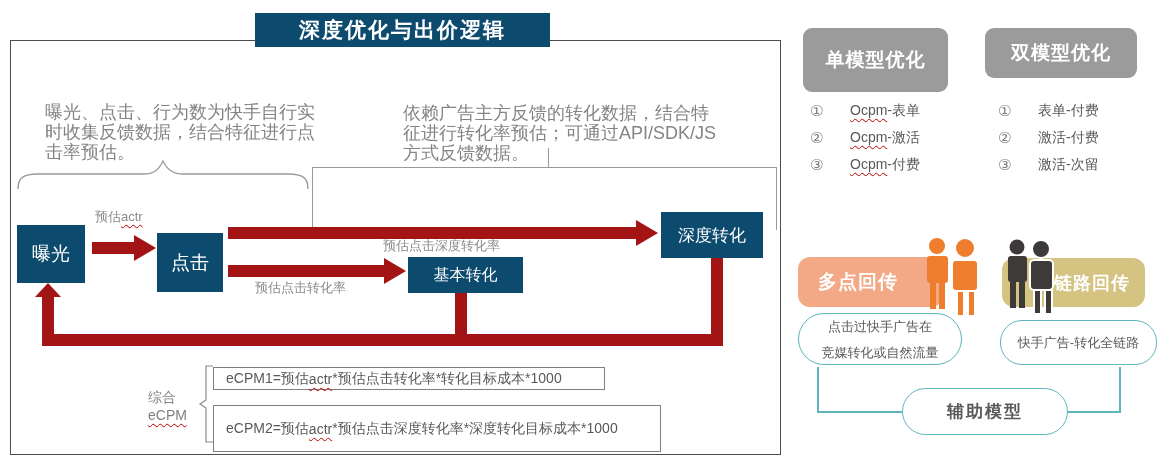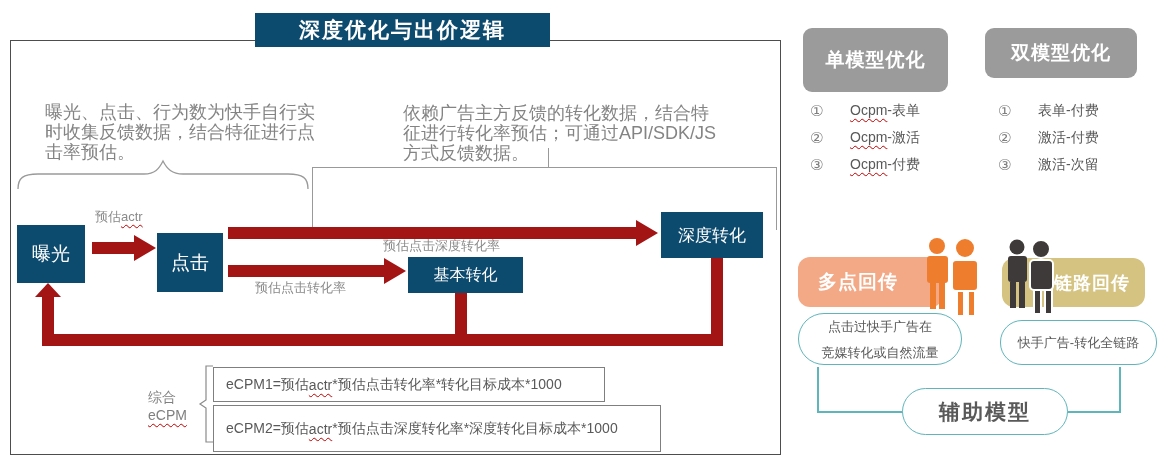--- a/index.html
+++ b/index.html
@@ -15,21 +15,21 @@
   .tri-u { width:0; height:0; border-left:13px solid transparent; border-right:13px solid transparent; border-bottom:14px solid #A31414; }
   .sq { text-decoration:underline; text-decoration-style:wavy; text-decoration-color:#C00000; text-decoration-thickness:1px; text-underline-offset:3px; }
   .formula-box { border:1px solid #7f7f7f; background:#fff; color:#595959; font-size:14px; display:flex; align-items:center; padding-left:12px; white-space:nowrap; }
   .gray-header { background:#9B9B9B; border-radius:9px; color:#fff; font-weight:bold; font-size:19px; display:flex; align-items:center; justify-content:center; letter-spacing:1px; }
   .mlist { font-size:14px; color:#595959; }
   .mlist .row { display:flex; align-items:center; height:27px; }
   .mlist .num { color:#7f7f7f; width:26px; margin-right:14px; font-size:15px; }
   .banner { border-radius:12px; color:#fff; font-weight:bold; font-size:19px; letter-spacing:1px; display:flex; align-items:center; }
   .bubble { border:1.5px solid #5FB5BC; background:#fff; color:#595959; font-size:13px; text-align:center; display:flex; flex-direction:column; justify-content:center; line-height:19px;gap:7px; }
   .teal-line { background:#5FB5BC; }
-  .pill { border:1.5px solid #5FB5BC; border-radius:24px; background:#fff; color:#595959; font-weight:bold; font-size:21px; letter-spacing:2px; display:flex; align-items:center; justify-content:center; }
+  .pill { border:1.5px solid #5FB5BC; border-radius:24px; background:#fff; color:#595959; font-weight:bold; font-size:17px; letter-spacing:2px; display:flex; align-items:center; justify-content:center; }
   .gline { background:#999; }
 </style>
 </head>
 <body>
 
 <div id="canvas">
 
   <div class="abs panel" style="left:10px; top:40px; width:771px; height:415px;"></div>
 
   <div class="abs redbox" style="left:255px; top:13px; width:295px; height:34px; z-index:5;">
@@ -82,21 +82,21 @@
   <div class="abs rbar" style="left:42px; top:296px; width:12px; height:42px;"></div>
   <div class="abs tri-u" style="left:35px; top:283px;"></div>
 
   <div class="abs" style="left:148px; top:388px; color:#7f7f7f; font-size:14px; line-height:18px;">
     <div>综合</div>
     <div class="sq">eCPM</div>
   </div>
   <svg class="abs" style="left:197px; top:364px;" width="18" height="80" viewBox="0 0 18 80">
     <path d="M16,2 H9 V36 L3,40 L9,44 V78 H16" fill="none" stroke="#8a8a8a" stroke-width="1.2"></path>
   </svg>
-  <div class="abs formula-box" style="left:213px; top:367px; width:392px; height:35px;">
+  <div class="abs formula-box" style="left:213px; top:367px; width:392px; height:23px;">
     <span>eCPM1=预估</span>
       <span class="sq">actr</span>
       <span>*预估点击转化率*转化目标成本*1000</span>
   </div>
   <div class="abs formula-box" style="left:213px; top:405px; width:448px; height:47px;">
     <span>eCPM2=预估</span>
       <span class="sq">actr</span>
       <span>*预估点击深度转化率*深度转化目标成本*1000</span>
   </div>
 

